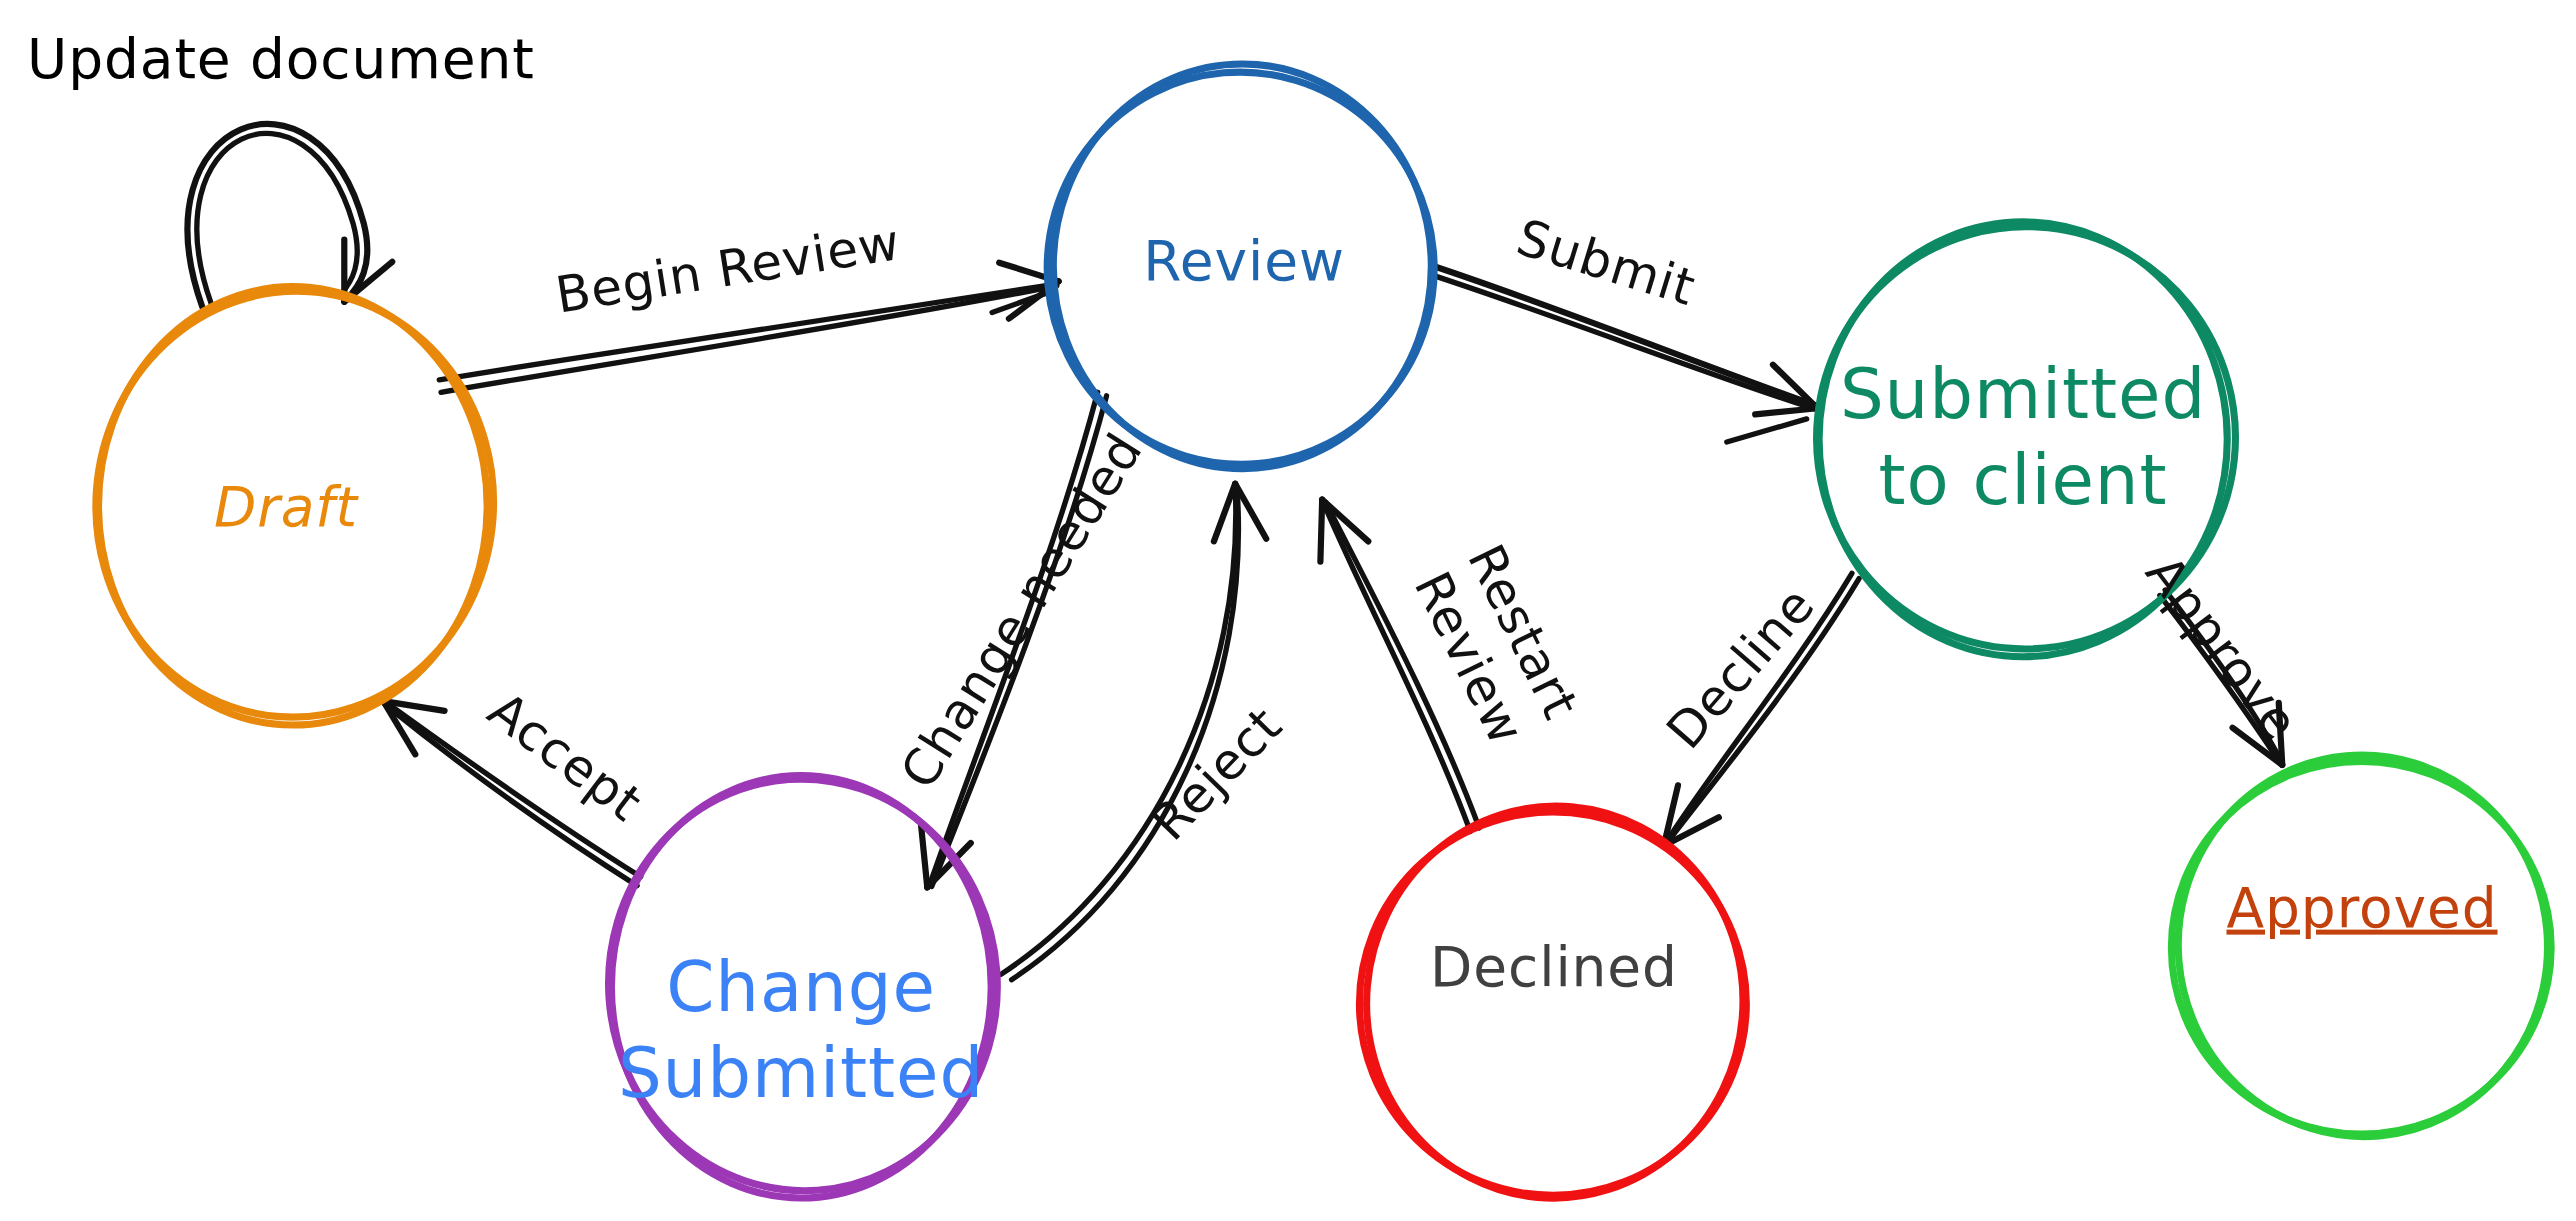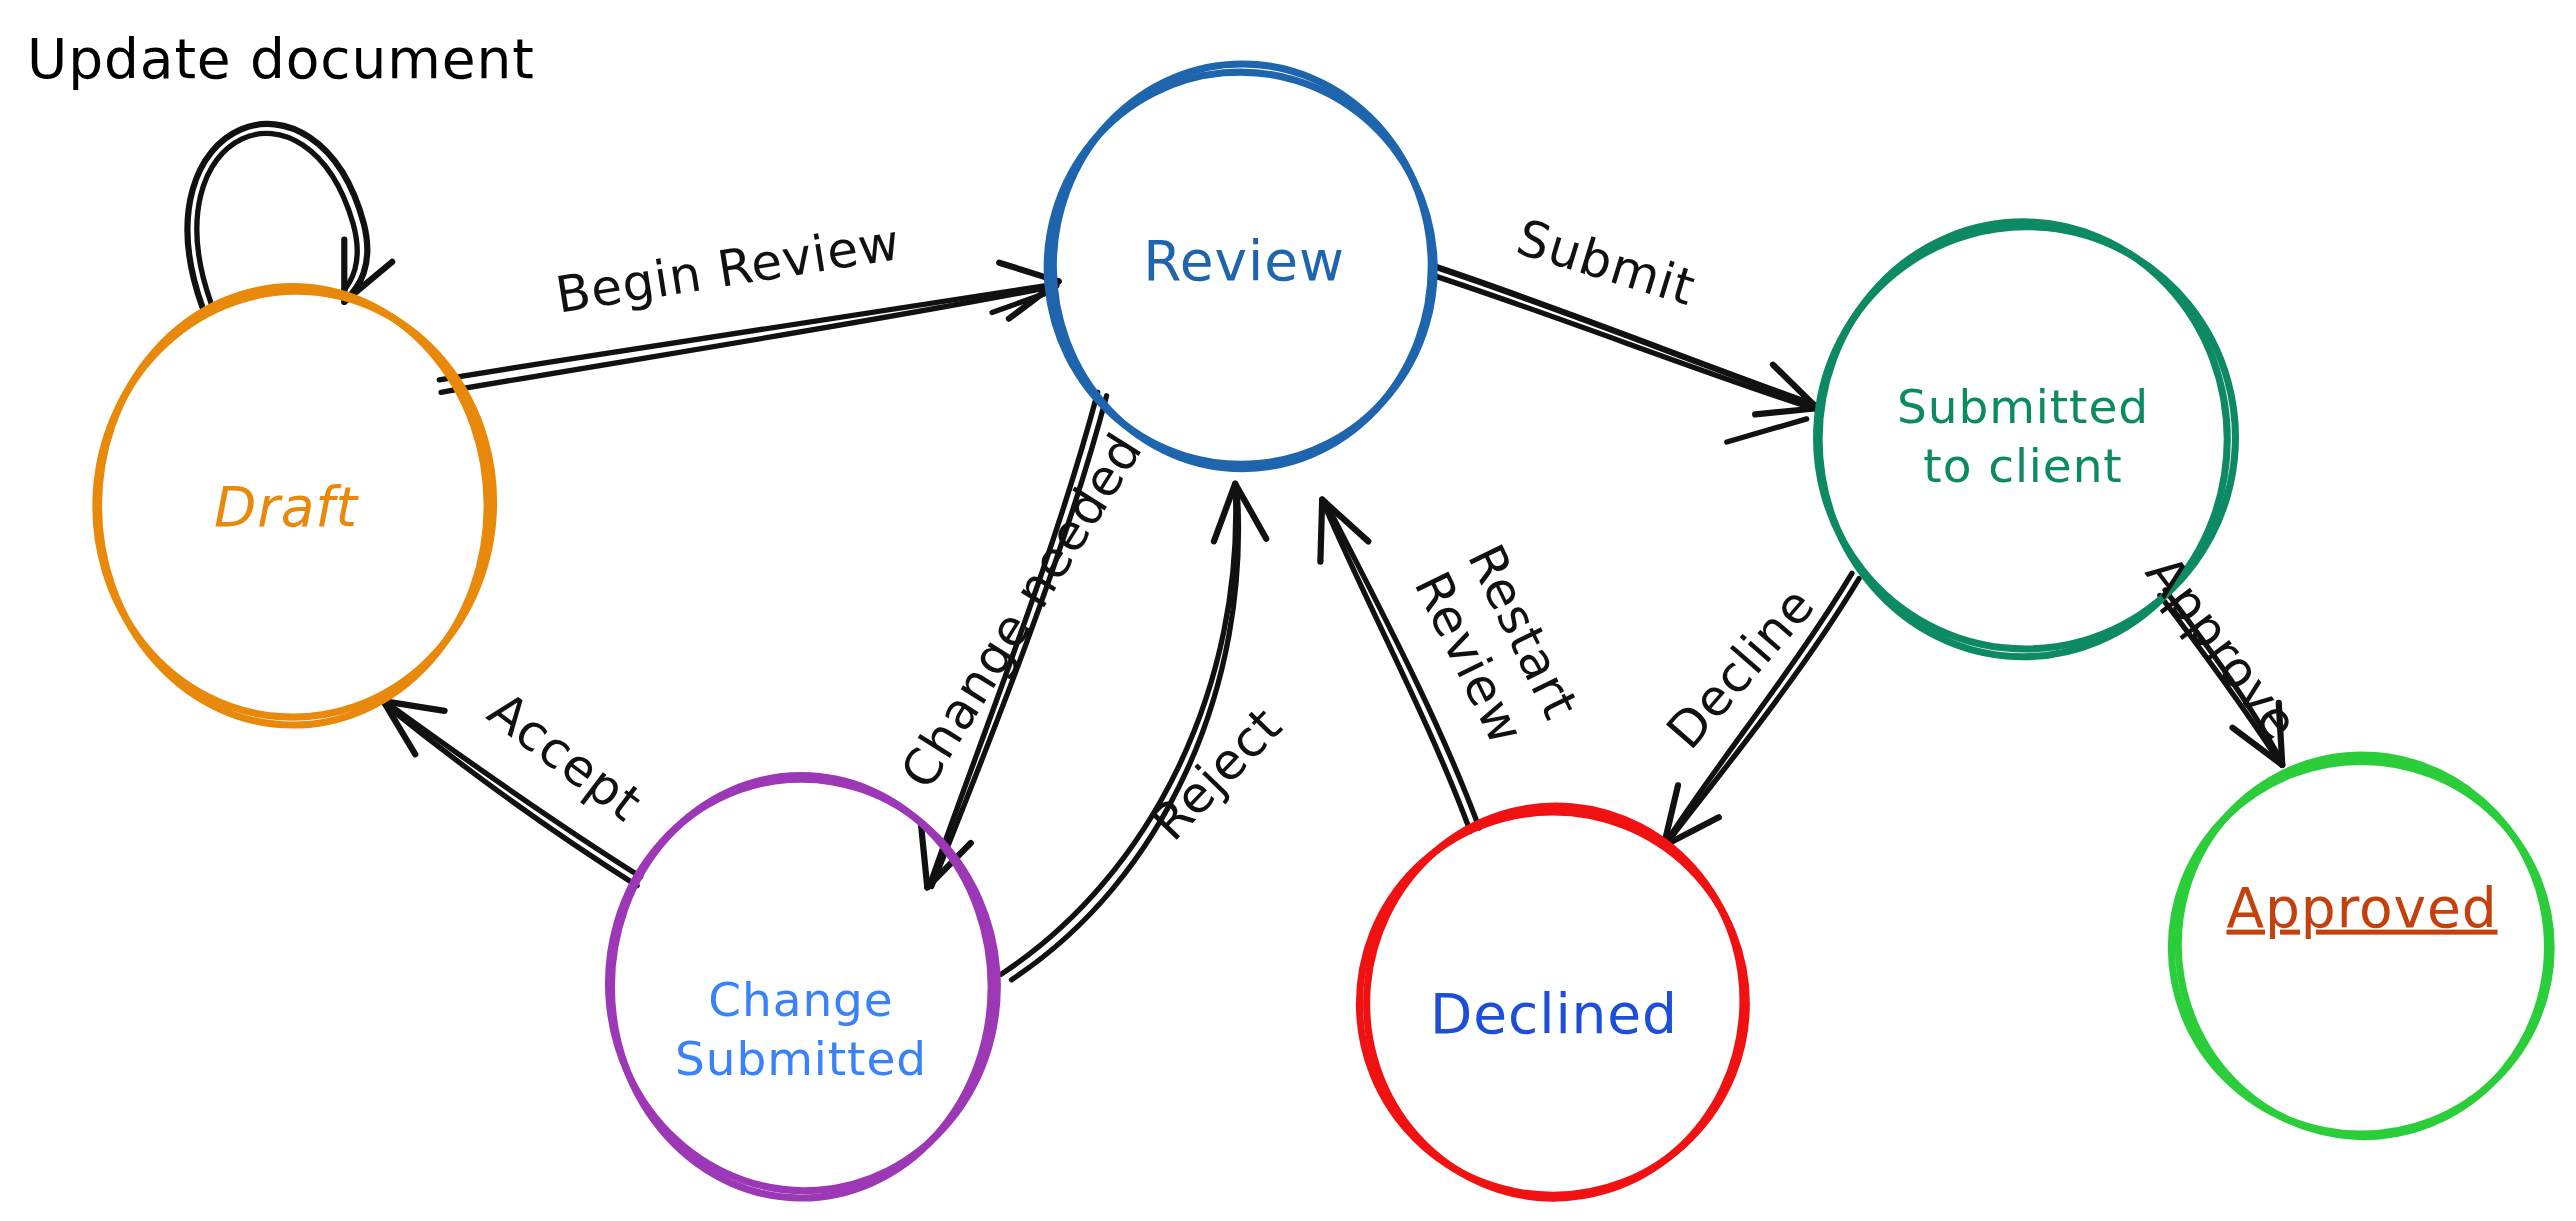--- a/index.html
+++ b/index.html
@@ -16,21 +16,21 @@
     position: absolute;
     transform: translate(-50%, -50%);
     white-space: nowrap;
     text-align: center;
     font-family: "DejaVu Sans", sans-serif;
     letter-spacing: 0.9px;
     line-height: 1.25;
   }
   .label span { display: block; }
   .node-label { font-size: 55px; }
-  .node-label.small { font-size: 47px; }
+  .node-label.small { font-size: 69px; }
   .edge-label { font-size: 50px; }
   .edge-label.two-line { line-height: 1.2; }
   .loop-label {
     position: absolute;
     white-space: nowrap;
     font-family: "DejaVu Sans", sans-serif;
     font-size: 55px;
     letter-spacing: 0.9px;
   }
 </style>
@@ -148,21 +148,21 @@
   <div class="label node-label small" style="left: 2023px; top: 437px; color: rgb(13, 138, 99);">
     <span>Submitted</span>
     <span>to client</span>
   </div>
 
   <div class="label node-label small" style="left: 801px; top: 1030px; color: #3b82f6;">
     <span>Change</span>
     <span>Submitted</span>
   </div>
 
-  <div class="label node-label" style="left: 1554px; top: 1014px; color: #1d4ed8;">
+  <div class="label node-label" style="left: 1554px; top: 967px; color: #404040;">
     <span>Declined</span>
   </div>
 
   <div class="label node-label" style="left: 2362px; top: 908px; color: #c2410c; text-decoration: underline;">
     <span>Approved</span>
   </div>
 
   <div class="loop-label" style="left: 27px; top: 27px; color: #000000;">
     <span>Update document</span>
   </div>

